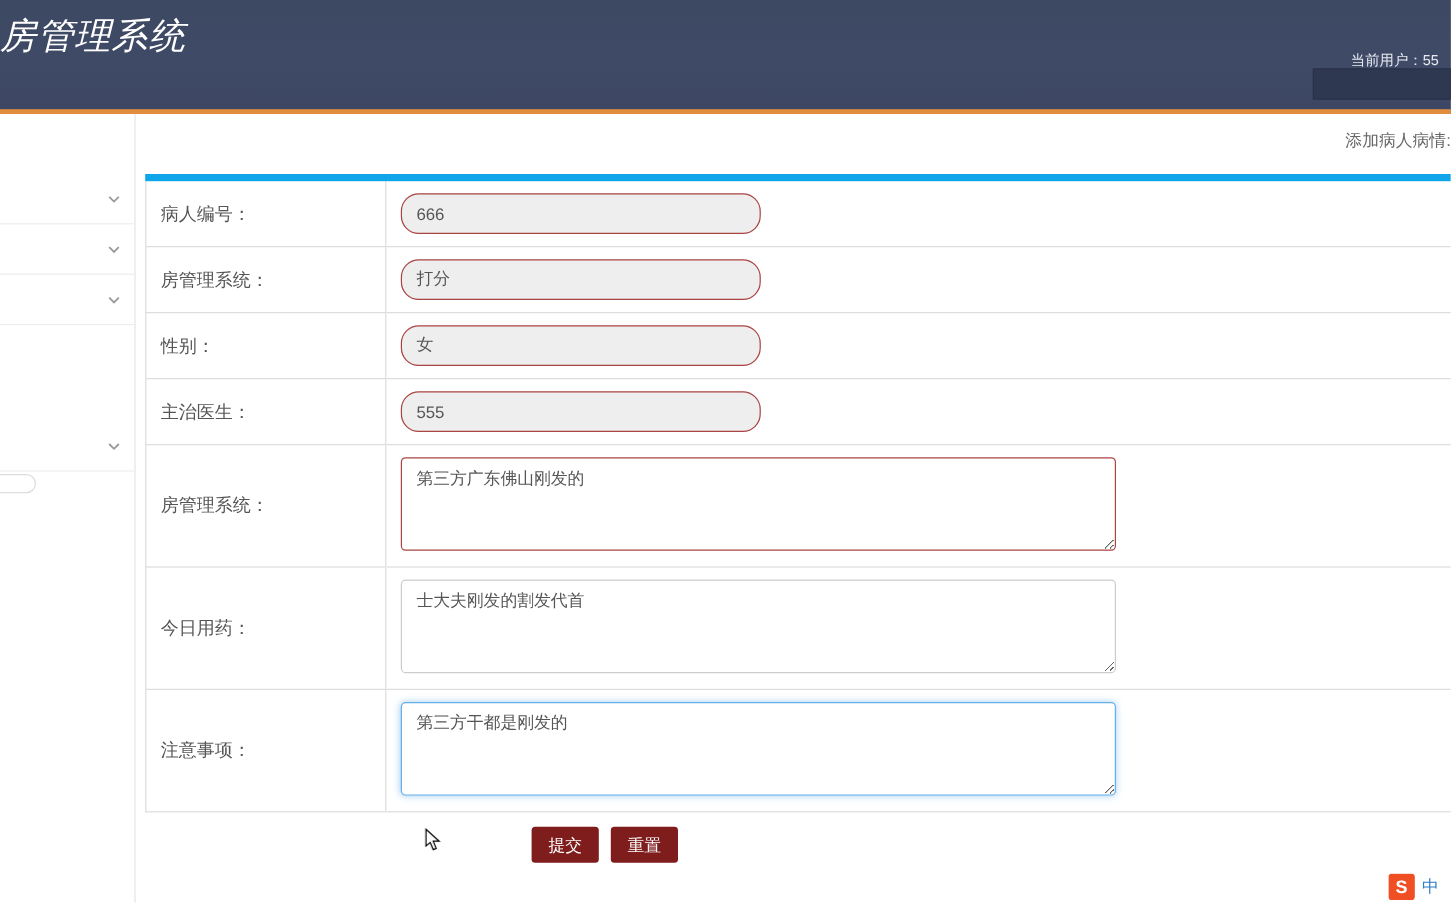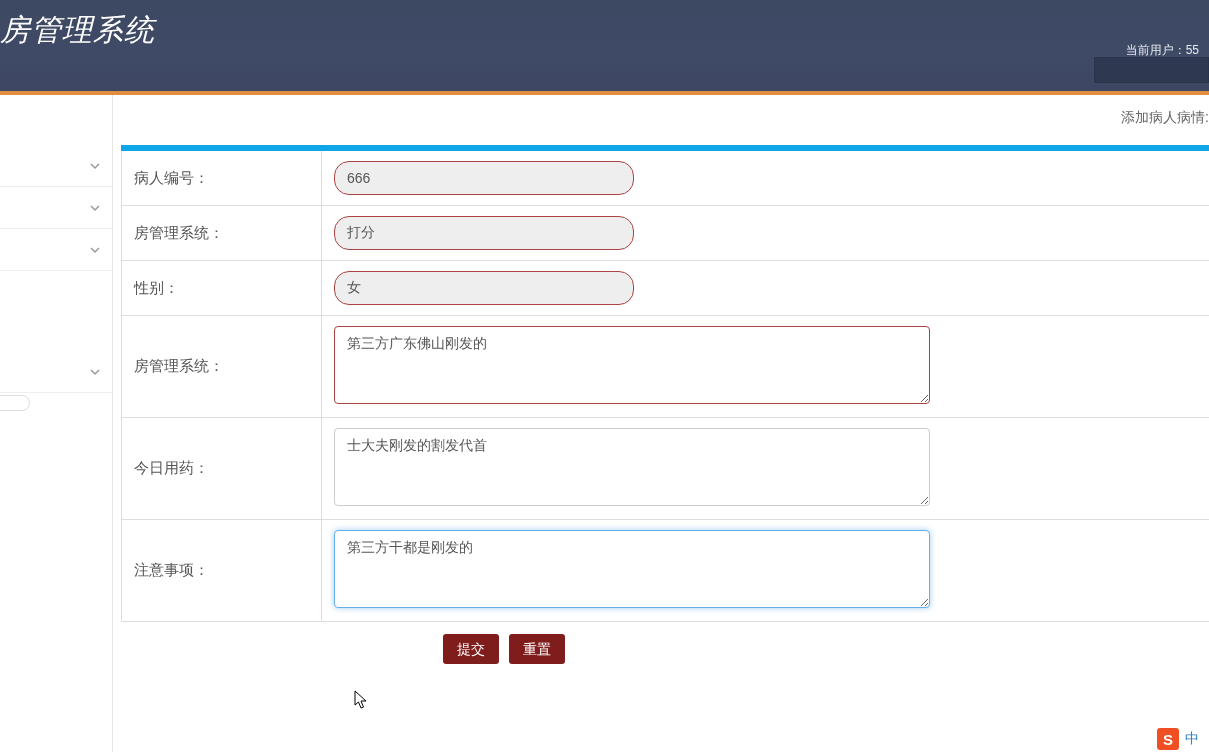--- a/index.html
+++ b/index.html
@@ -244,20 +244,26 @@
           <input type="text" class="text-input" readonly="" value="打分" style="">
         </td>
       </tr>
       <tr>
         <td class="label-cell">性别：</td>
         <td class="input-cell">
           <input type="text" class="text-input" readonly="" value="女" style="">
         </td>
       </tr>
       <tr>
+        <td class="label-cell">主治医生：</td>
+        <td class="input-cell">
+          <input type="text" class="text-input" readonly="" value="555" style="">
+        </td>
+      </tr>
+      <tr>
         <td class="label-cell">房管理系统：</td>
         <td class="input-cell">
           <textarea class="textarea-input" style="">第三方广东佛山刚发的</textarea>
         </td>
       </tr>
       <tr>
         <td class="label-cell">今日用药：</td>
         <td class="input-cell">
           <textarea class="textarea-input plain" style="">士大夫刚发的割发代首</textarea>
         </td>

